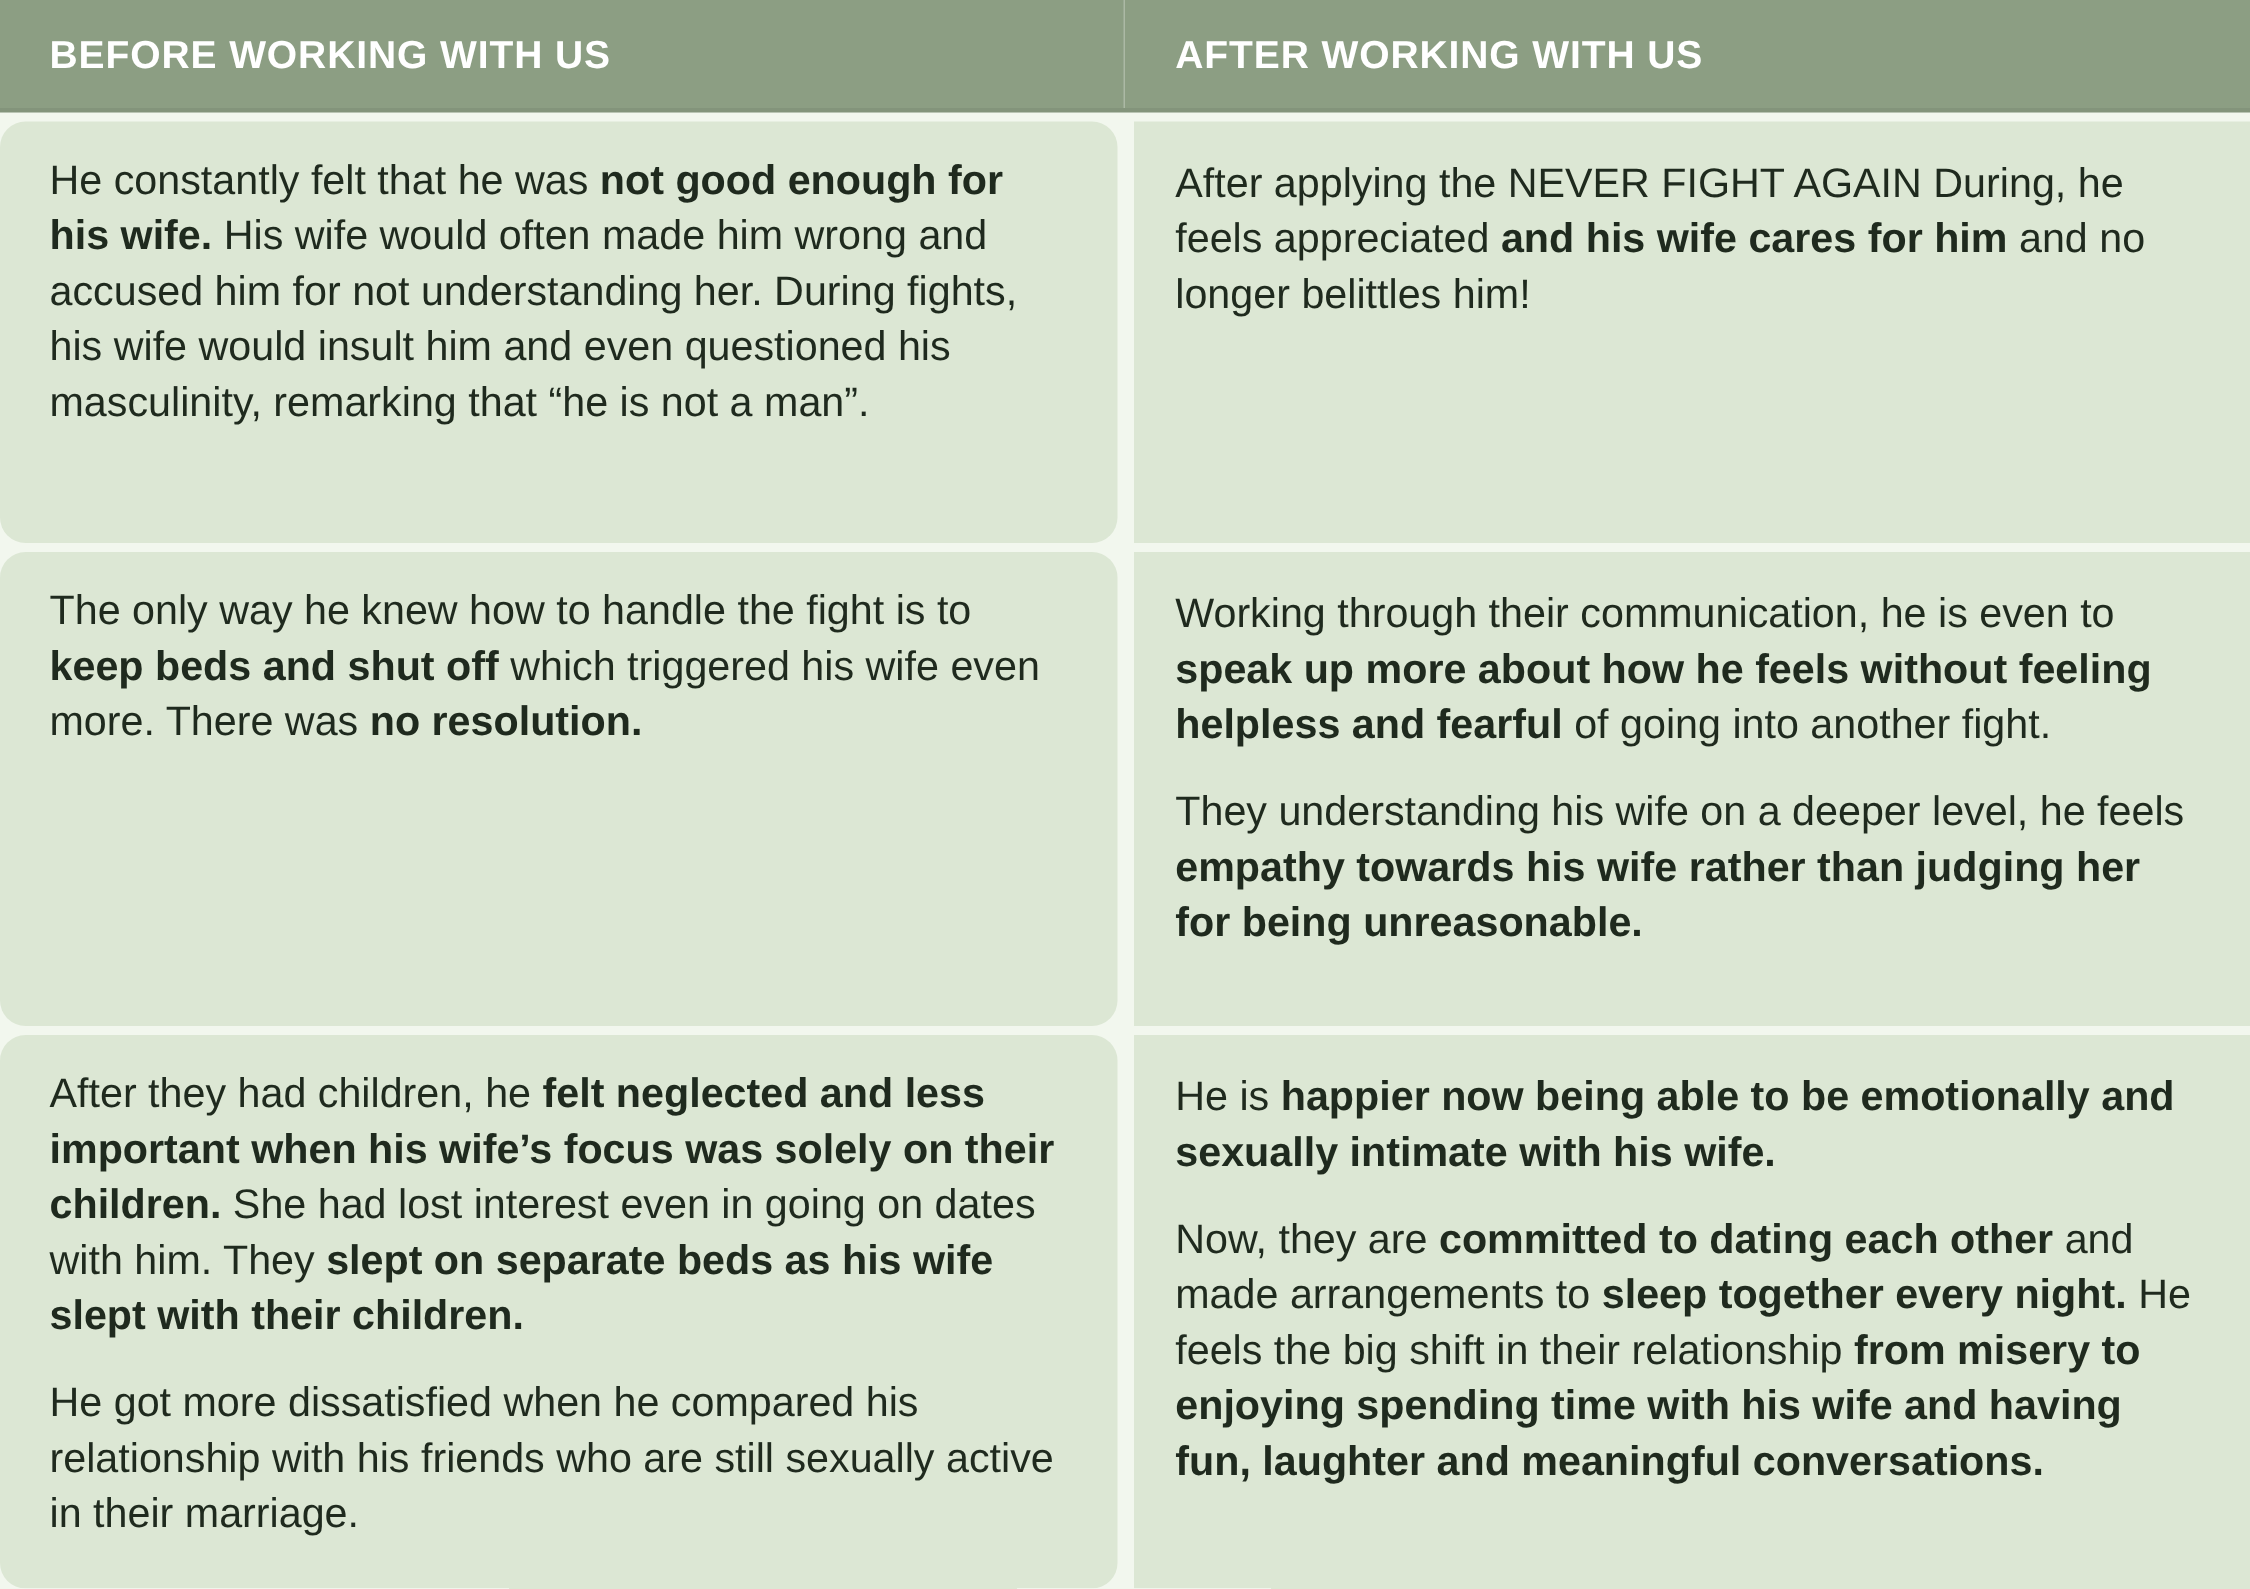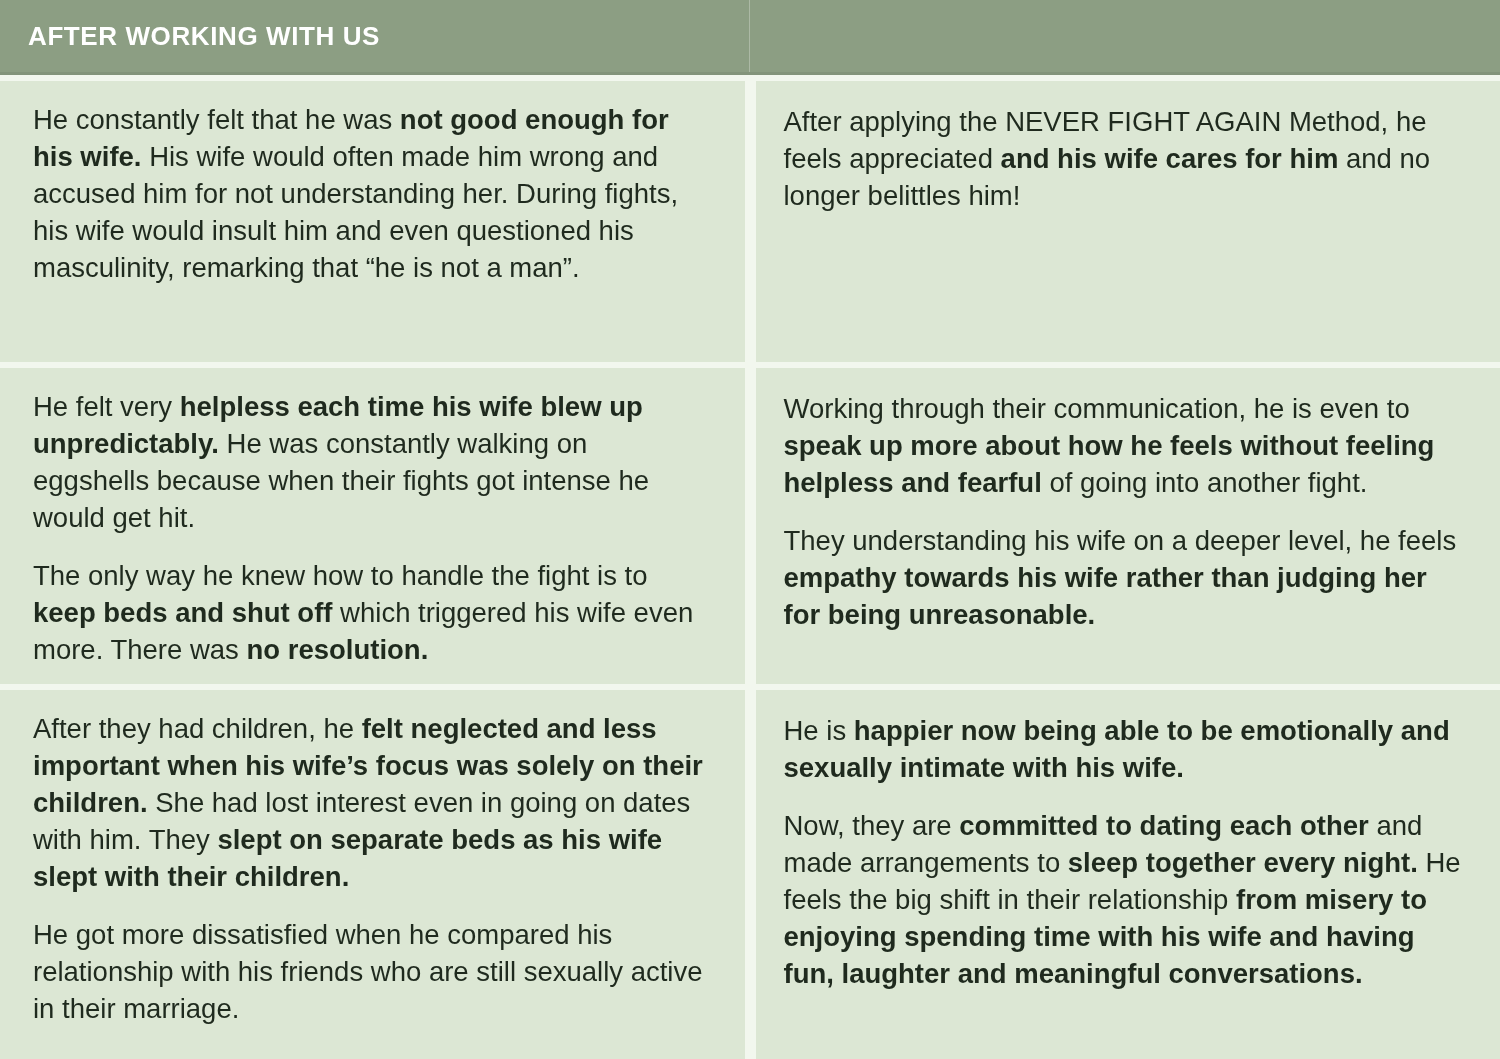--- a/index.html
+++ b/index.html
@@ -51,43 +51,43 @@
   }
   .header-cell.before{padding-left:33px;}
   .header-cell.after{padding-left:28px;}
   .cell{
     background:var(--cell-bg);
     color:var(--body-text);
     font-size:27.5px;
     line-height:37px;
     overflow:hidden;
   }
-  .cell.before{padding:20px 36px 12px 33px;}
+  .cell.before{padding:20px 36px 12px 33px;border-radius:17px;}
   .cell.after{padding:22px 30px 12px 28px;}
   .cell p{margin:0 0 21px 0;}
   .cell strong{font-weight:700;}
 </style>
 </head>
 <body>
 
 <div class="page">
 
   <div class="header-band">
+    <div class="header-cell before">BEFORE WORKING WITH US</div>
     <div class="header-cell after">AFTER WORKING WITH US</div>
   </div>
 
   <div class="cell before">
       <p><span>He constantly felt that he was </span><strong>not good enough for his wife.</strong><span> His wife would often made him wrong and accused him for not understanding her. During fights, his wife would insult him and even questioned his masculinity, remarking that “he is not a man”.</span></p>
     </div>
   <div class="cell after">
-      <p><span>After applying the NEVER FIGHT AGAIN Method, he feels appreciated </span><strong>and his wife cares for him</strong><span> and no longer belittles him!</span></p>
+      <p><span>After applying the NEVER FIGHT AGAIN During, he feels appreciated </span><strong>and his wife cares for him</strong><span> and no longer belittles him!</span></p>
     </div>
 
   <div class="cell before">
-      <p><span>He felt very </span><strong>helpless each time his wife blew up unpredictably.</strong><span> He was constantly walking on eggshells because when their fights got intense he would get hit.</span></p>
       <p><span>The only way he knew how to handle the fight is to </span><strong>keep beds and shut off</strong><span> which triggered his wife even more. There was </span><strong>no resolution.</strong></p>
     </div>
   <div class="cell after">
       <p><span>Working through their communication, he is even to </span><strong>speak up more about how he feels without feeling helpless and fearful</strong><span> of going into another fight.</span></p>
       <p><span>They understanding his wife on a deeper level, he feels </span><strong>empathy towards his wife rather than judging her for being unreasonable.</strong></p>
     </div>
 
   <div class="cell before">
       <p><span>After they had children, he </span><strong>felt neglected and less important when his wife’s focus was solely on their children.</strong><span> She had lost interest even in going on dates with him. They </span><strong>slept on separate beds as his wife slept with their children.</strong></p>
       <p><span>He got more dissatisfied when he compared his relationship with his friends who are still sexually active in their marriage.</span></p>

